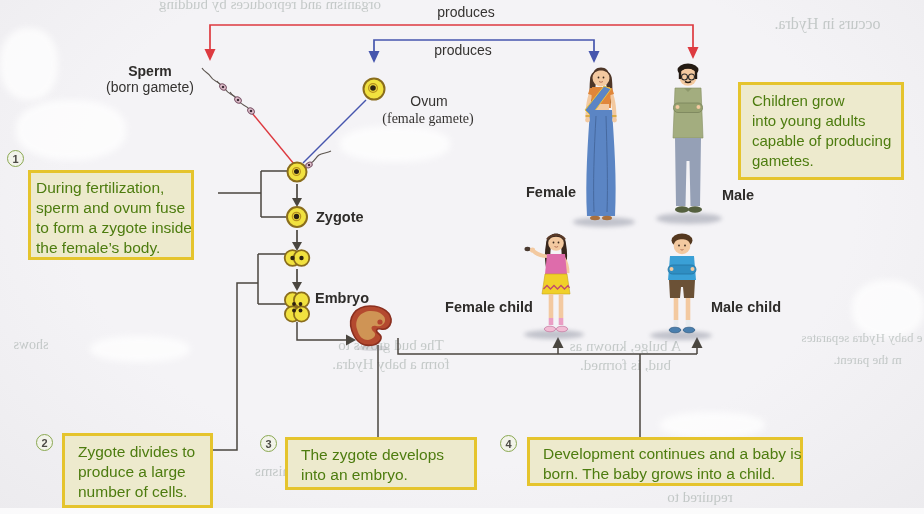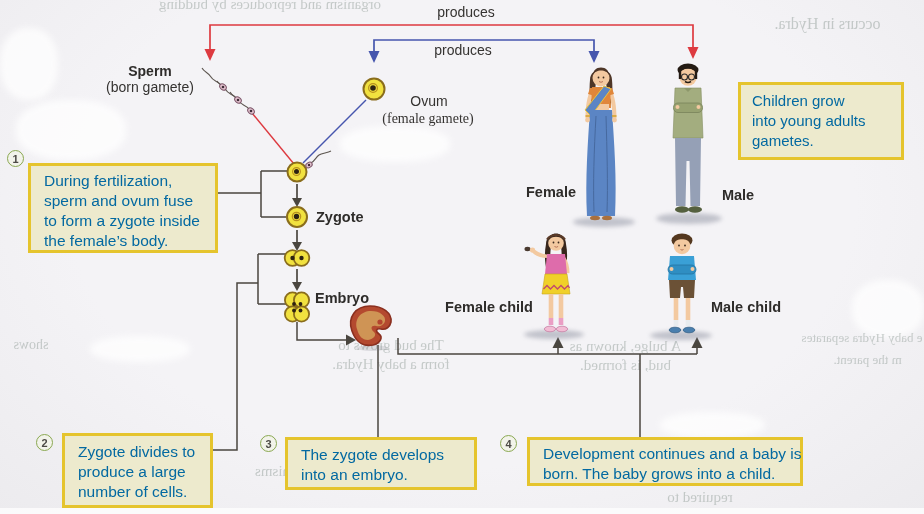--- a/index.html
+++ b/index.html
@@ -7,21 +7,21 @@
          background:radial-gradient(ellipse at 50% 40%, #f4f3f6 60%, #ecebee 100%);
          font-family:"Liberation Sans", sans-serif;color:#3d3b38;}
   .abs{position:absolute;}
   .patch{position:absolute;background:#ffffff;border-radius:45%;filter:blur(3px);opacity:.75;}
   .bleed{position:absolute;transform:scaleX(-1);color:rgba(118,134,126,.38);
          filter:blur(.5px);font-family:"Liberation Serif", serif;text-align:center;white-space:nowrap;}
   .lbl{position:absolute;font-size:14px;color:#353331;text-align:center;line-height:16px;}
   .lbl b{font-size:14px;color:#2e2c2a;}
   .name{position:absolute;font-weight:bold;font-size:14.5px;color:#2e2c2a;text-align:center;white-space:nowrap;}
   .callout{position:absolute;background:#edeacd;border:3px solid #e5c42d;box-sizing:border-box;
-           font-size:15.5px;line-height:20px;color:#0369a1;}
+           font-size:15.5px;line-height:20px;color:#4d7c0f;}
   .callout span{display:block;white-space:nowrap;}
   .numchip{position:absolute;width:17px;height:17px;border-radius:50%;border:1.6px solid #8aa851;
            background:#f2f3ea;color:#4c4a46;font-size:11px;font-weight:bold;line-height:17px;
            text-align:center;box-sizing:border-box;}
   .shadow{position:absolute;background:rgba(98,104,122,.35);border-radius:50%;filter:blur(2px);}
   svg{display:block;}
   .figure{position:absolute;}
   .strip{position:absolute;left:0;right:0;bottom:0;height:6px;background:#fdfdfd;opacity:.85;}
 </style>
 </head>
@@ -262,21 +262,21 @@
 
   <div class="name" style="left:316px;top:209px;">Zygote</div>
   <div class="name" style="left:315px;top:290px;">Embryo</div>
 
   <div class="name" style="left:520px;top:184px;width:62px;">Female</div>
   <div class="name" style="left:714px;top:187px;width:48px;text-align:center;">Male</div>
   <div class="name" style="left:443px;top:299px;width:92px;">Female child</div>
   <div class="name" style="left:703px;top:299px;width:86px;">Male child</div>
 
   <div class="numchip" style="left:7px;top:150px;">1</div>
-  <div class="callout" style="left:28px;top:163px;width:190px;height:90px;padding:5px 6px 5px 13px;">
+  <div class="callout" style="left:28px;top:170px;width:166px;height:90px;padding:5px 6px 5px 5px;">
     <span>During fertilization,</span>
     <span>sperm and ovum fuse</span>
     <span>to form a zygote inside</span>
     <span>the female’s body.</span>
   </div>
 
   <div class="numchip" style="left:36px;top:434px;">2</div>
   <div class="callout" style="left:62px;top:433px;width:151px;height:75px;padding:6px 4px 4px 13px;">
     <span>Zygote divides to</span>
     <span>produce a large</span>
@@ -291,17 +291,18 @@
 
   <div class="numchip" style="left:500px;top:435px;">4</div>
   <div class="callout" style="left:527px;top:437px;width:276px;height:49px;padding:4px 6px 4px 13px;">
     <span>Development continues and a baby is</span>
     <span>born. The baby grows into a child.</span>
   </div>
 
   <div class="callout" style="left:738px;top:82px;width:166px;padding:6px 4px 6px 11px;font-size:15px;">
     <span>Children grow</span>
     <span>into young adults</span>
+    <span>capable of producing</span>
     <span>gametes.</span>
   </div>
 
   <div class="strip"></div>
 </div>
 
 </body></html>

